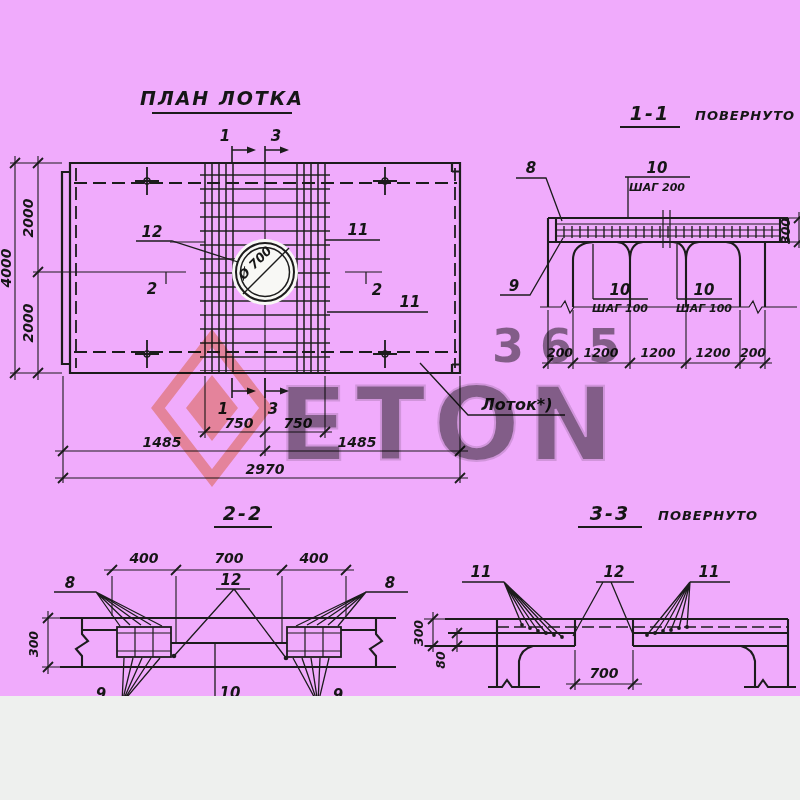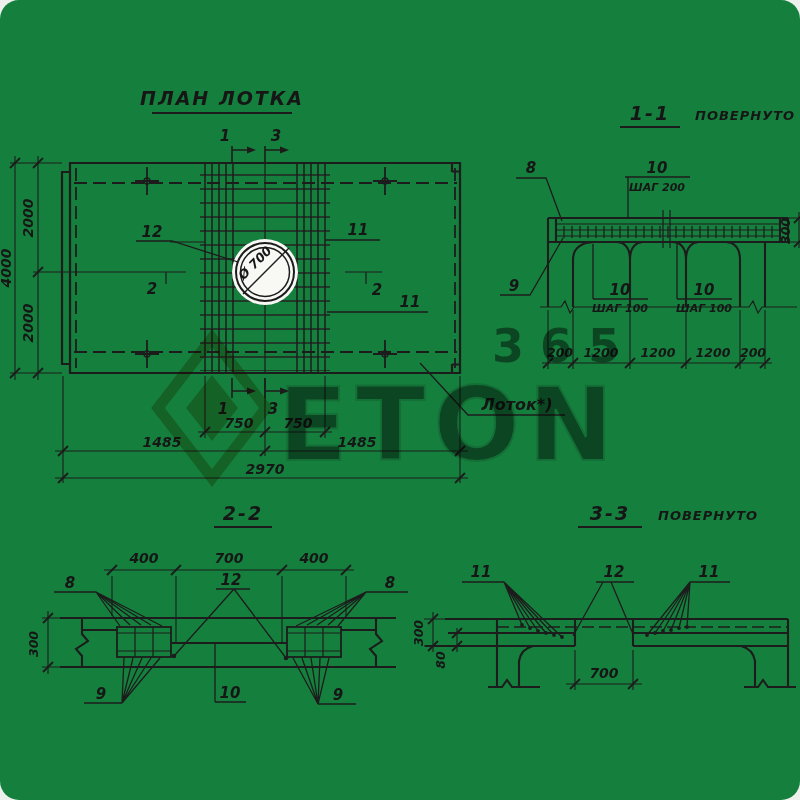--- a/index.html
+++ b/index.html
@@ -1,17 +1,17 @@
 <!DOCTYPE html>
 <html><head>
 <meta charset="utf-8">
 <style>
   html,body{margin:0;padding:0;background:#eef0ee;}
-  #stage{position:relative;width:800px;height:800px;background:#15803d;overflow:hidden;
-         font-family:"DejaVu Sans",sans-serif;border-radius:19px;}
+  #stage{position:relative;width:800px;height:696px;background:#f0abfc;overflow:hidden;
+         font-family:"DejaVu Sans",sans-serif;}
   svg{position:absolute;left:0;top:0;}
   .lines{stroke:#1c1c1c;fill:none;}
   text{fill:#161616;font-style:italic;font-family:"DejaVu Sans",sans-serif;}
   .t-title{font-size:19px;font-weight:600;letter-spacing:2px;}
   .t-sub{font-size:13px;font-weight:600;letter-spacing:1px;}
   .t-call{font-size:15px;font-weight:600;}
   .t-dim{font-size:14px;font-weight:600;}
   .t-dims{font-size:12.5px;font-weight:600;}
   .t-shag{font-size:11px;font-weight:600;}
   .t-hole{font-size:12.5px;font-weight:600;}

